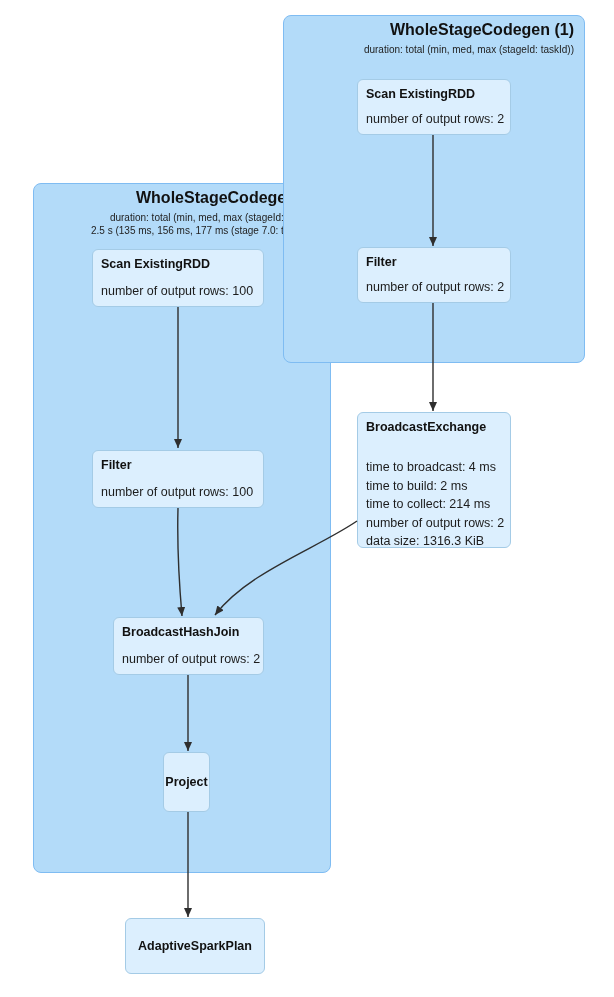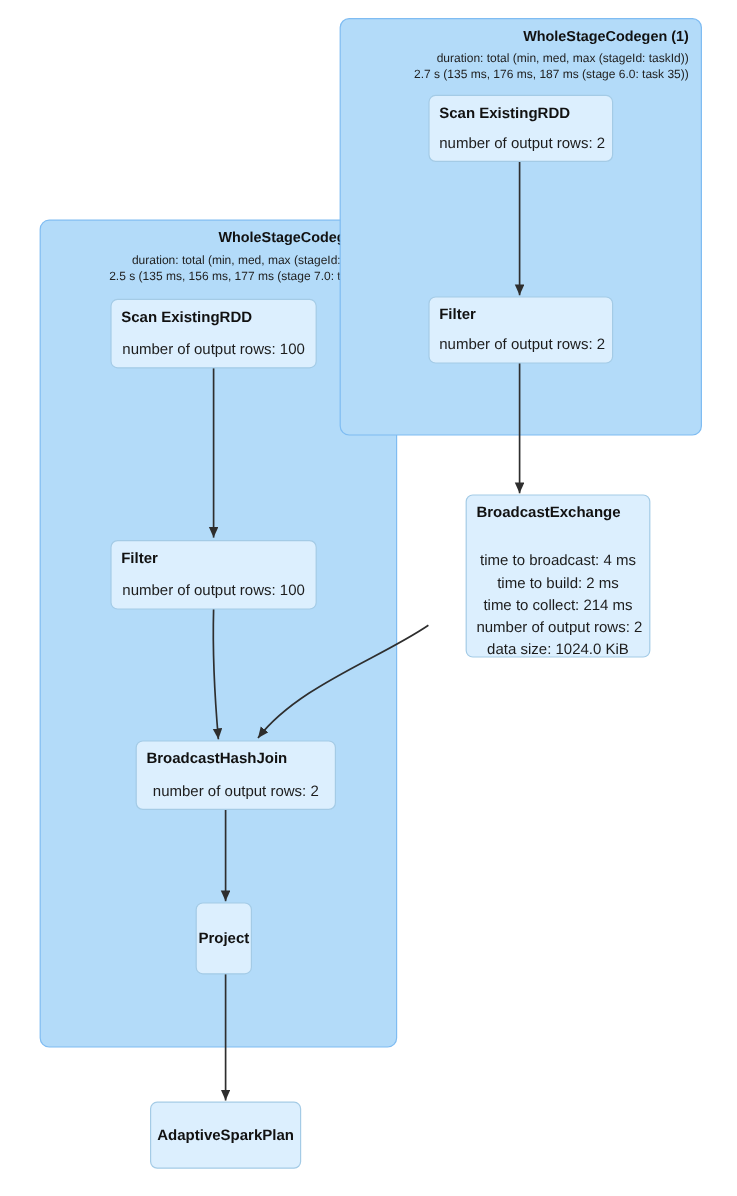--- a/index.html
+++ b/index.html
@@ -13,29 +13,29 @@
   }
   *{box-sizing:border-box;}
   html,body{margin:0;padding:0;background:#ffffff;}
   body{width:614px;height:997px;overflow:hidden;
        font-family:"Liberation Sans","DejaVu Sans",sans-serif;}
   .canvas{position:relative;width:614px;height:997px;background:#ffffff;}
 
   .cluster{position:absolute;background:var(--cluster-fill);
            border:1px solid var(--cluster-border);border-radius:8px;}
   .cluster-header{padding:7px 10px 0 10px;text-align:right;}
-  .cluster-title{font-size:12px;font-weight:bold;color:var(--text-dark);line-height:14px;}
+  .cluster-title{font-size:16px;font-weight:bold;color:var(--text-dark);line-height:14px;}
   .cluster-duration{margin-top:6px;font-size:10px;color:#222222;line-height:13px;white-space:nowrap;}
 
   .node{position:absolute;background:var(--node-fill);
         border:1px solid var(--node-border);border-radius:6px;
         padding:7px 8px;display:flex;flex-direction:column;
         justify-content:space-between;z-index:3;}
   .node-title{font-size:12.5px;font-weight:bold;color:var(--text-dark);line-height:14px;}
-  .node-metric{font-size:12.5px;color:var(--text-body);line-height:15px;white-space:nowrap;text-align:center;}
+  .node-metric{font-size:12.5px;color:var(--text-body);line-height:15px;white-space:nowrap;}
   .node.center{justify-content:center;align-items:center;text-align:center;padding:4px;}
   .node-metrics-block{margin-top:24px;}
   .node-metrics-block .node-metric{line-height:18.5px;}
 
   .edges{position:absolute;left:0;top:0;z-index:4;pointer-events:none;}
 </style>
 </head>
 <body>
 
 <div class="canvas">
@@ -48,66 +48,65 @@
         <div>2.5 s (135 ms, 156 ms, 177 ms (stage 7.0: task 45))</div>
       </div>
     </div>
   </div>
 
   <div class="cluster" style="left:283px;top:15px;width:302px;height:348px;z-index:2;">
     <div class="cluster-header">
       <div class="cluster-title">WholeStageCodegen (1)</div>
       <div class="cluster-duration">
         <div>duration: total (min, med, max (stageId: taskId))</div>
-        <div>2.7 s (135 ms, 176 ms, 187 ms (stage 6.0: task 35))</div>
       </div>
     </div>
   </div>
 
   <div class="node" style="left:357px;top:79px;width:154px;height:56px;">
     <div class="node-title">Scan ExistingRDD</div>
     <div class="node-metric">number of output rows: 2</div>
   </div>
 
   <div class="node" style="left:357px;top:247px;width:154px;height:56px;">
     <div class="node-title">Filter</div>
     <div class="node-metric">number of output rows: 2</div>
   </div>
 
-  <div class="node" style="left:357px;top:412px;width:154px;height:136px;justify-content:flex-start;margin-left:31px;">
+  <div class="node" style="left:357px;top:412px;width:154px;height:136px;justify-content:flex-start;">
     <div class="node-title">BroadcastExchange</div>
     <div class="node-metrics-block">
       <div class="node-metric">time to broadcast: 4 ms</div>
       <div class="node-metric">time to build: 2 ms</div>
       <div class="node-metric">time to collect: 214 ms</div>
       <div class="node-metric">number of output rows: 2</div>
-      <div class="node-metric">data size: 1024.0 KiB</div>
+      <div class="node-metric">data size: 1316.3 KiB</div>
     </div>
   </div>
 
   <div class="node" style="left:92px;top:249px;width:172px;height:58px;">
     <div class="node-title">Scan ExistingRDD</div>
     <div class="node-metric">number of output rows: 100</div>
   </div>
 
   <div class="node" style="left:92px;top:450px;width:172px;height:58px;">
     <div class="node-title">Filter</div>
     <div class="node-metric">number of output rows: 100</div>
   </div>
 
-  <div class="node" style="left:113px;top:617px;width:167px;height:58px;">
+  <div class="node" style="left:113px;top:617px;width:151px;height:58px;">
     <div class="node-title">BroadcastHashJoin</div>
     <div class="node-metric">number of output rows: 2</div>
   </div>
 
   <div class="node center" style="left:163px;top:752px;width:47px;height:60px;">
     <div class="node-title">Project</div>
   </div>
 
-  <div class="node center" style="left:125px;top:918px;width:126px;height:56px;">
+  <div class="node center" style="left:125px;top:918px;width:140px;height:56px;">
     <div class="node-title">AdaptiveSparkPlan</div>
   </div>
 
   <svg class="edges" width="614" height="997" viewBox="0 0 614 997">
     <defs>
       <marker id="arrow" markerUnits="userSpaceOnUse" markerWidth="10" markerHeight="9" refX="9" refY="4" orient="auto">
         <path d="M0,0 L9,4 L0,8 z" fill="#2E2E2E"></path>
       </marker>
     </defs>
     <g stroke="#2E2E2E" stroke-width="1.4" fill="none">

